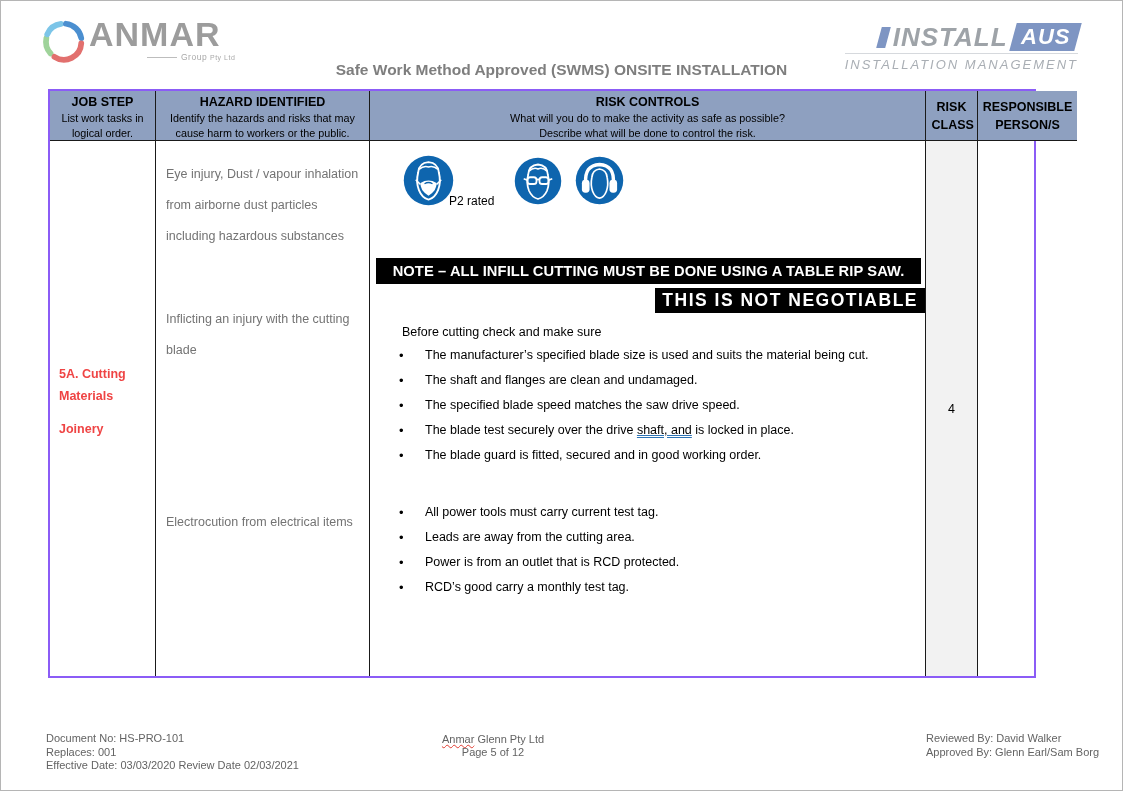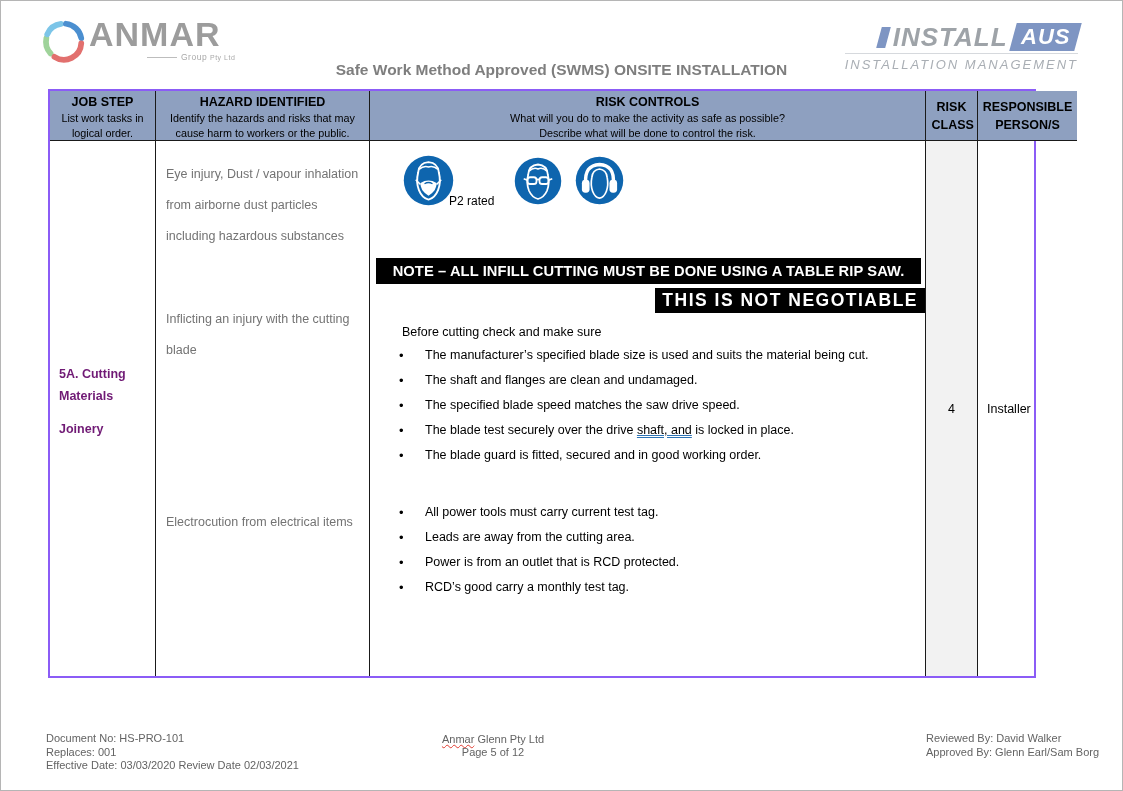--- a/index.html
+++ b/index.html
@@ -38,21 +38,21 @@
     grid-template-rows:50px 535px; }
   .cell { border-right:1px solid #1a1a1a; border-bottom:1px solid #1a1a1a; }
   .cell.last-col { border-right:none; }
   .cell.last-row { border-bottom:none; }
   .th { background:#8ea0c0; text-align:center; padding-top:3px; }
   .th .t { font-size:12.5px; font-weight:bold; color:#000; line-height:17px; }
   .th .s { font-size:10.8px; color:#000; line-height:14.5px; padding:0 4px; }
   .th.center2 { display:flex; align-items:center; justify-content:center; padding-top:0; }
   .th.center2 .t { line-height:18px; }
 
-  .job-cell { padding:222px 6px 0 9px; font-size:12.5px; font-weight:bold; line-height:22px; color:#701a75; }
+  .job-cell { padding:222px 6px 0 9px; font-size:12.5px; font-weight:bold; line-height:22px; color:#ef4444; }
   .job-cell .p2 { margin-top:11px; }
 
   .hazard-cell { position:relative; font-size:12.5px; line-height:31px; color:#737373; }
   .hazard-cell p { position:absolute; left:10px; right:6px; }
   .hz1 { top:18px; } .hz2 { top:163px; } .hz3 { top:366px; }
 
   .controls-cell { position:relative; font-size:12.5px; color:#000; }
   .ppe-icon { position:absolute; }
   .ppe-1 { left:33px; top:14px; width:51px; height:51px; }
   .ppe-2 { left:144px; top:16px; width:48px; height:48px; }
@@ -203,23 +203,20 @@
         <li>Leads are away from the cutting area.</li>
         <li>Power is from an outlet that is RCD protected.</li>
         <li>RCD’s good carry a monthly test tag.</li>
       </ul>
     </div>
 
     <div class="cell last-row risk-cell">
       <span>4</span>
     </div>
 
-    <div class="cell last-row last-col resp-cell">
-      <span>Installer</span>
-    </div>
   </div>
 
   <div class="footer-left">
     <div>Document No: HS-PRO-101</div>
     <div>Replaces: 001</div>
     <div>Effective Date: 03/03/2020 Review Date 02/03/2021</div>
   </div>
 
   <div class="footer-center">
     <div><span class="spell-underline">Anmar</span><span> Glenn Pty Ltd</span></div>

